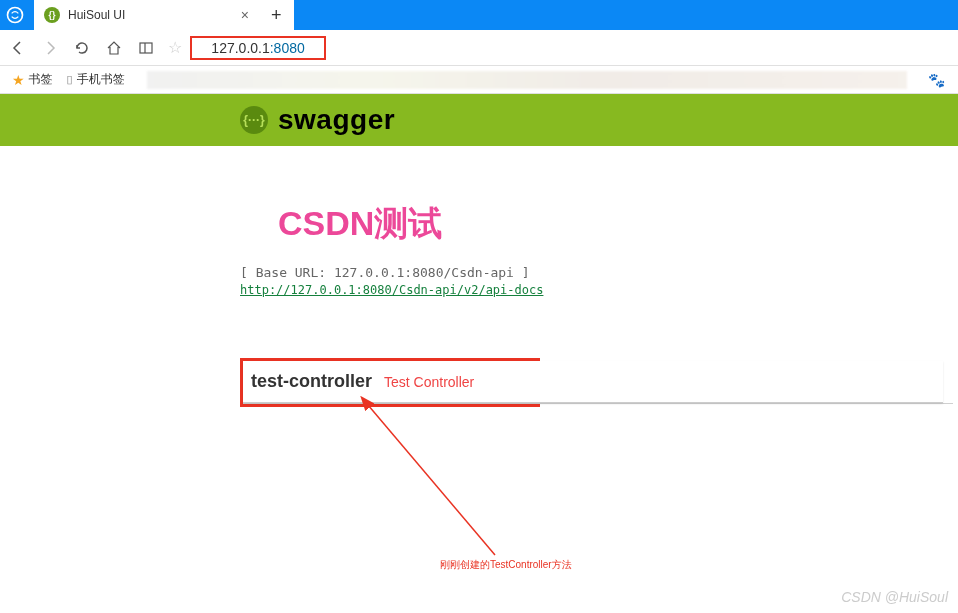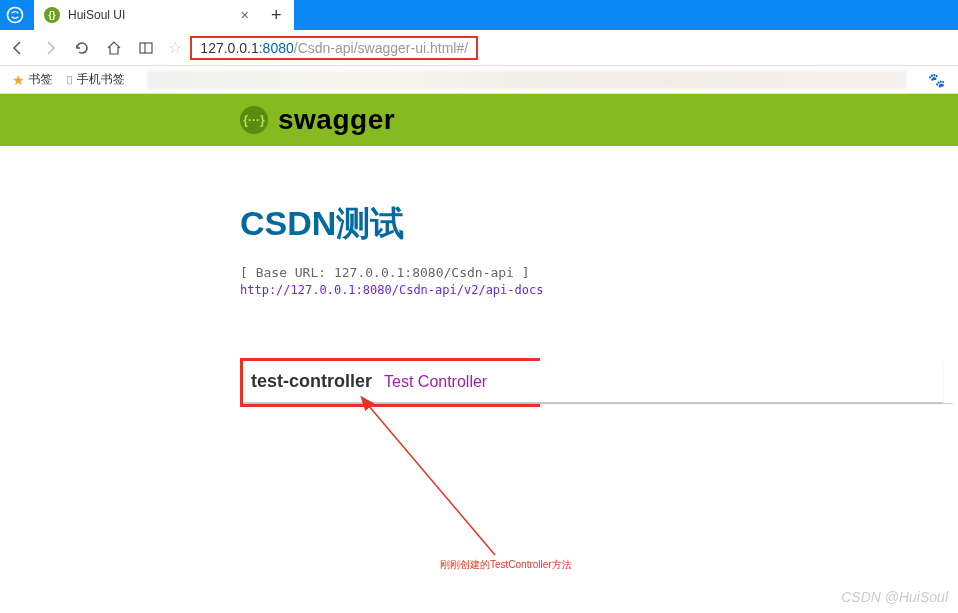--- a/index.html
+++ b/index.html
@@ -11,48 +11,48 @@
     .tab { background: #fff; height: 30px; display: flex; align-items: center; padding: 0 10px; gap: 8px; margin-left: 4px; width: 225px; position: relative; }
     .tab-favicon { width: 16px; height: 16px; border-radius: 50%; background: #6b9f1f; display: flex; align-items: center; justify-content: center; }
     .tab-favicon span { color: #fff; font-size: 9px; font-weight: bold; }
     .tab-title { font-size: 12px; color: #333; flex: 1; }
     .tab-close { color: #666; font-size: 14px; cursor: pointer; }
     .new-tab { color: #333; font-size: 18px; padding: 0 12px; background: #fff; height: 30px; display: flex; align-items: center; margin-left: 0; }
     
     .nav-bar { height: 36px; display: flex; align-items: center; padding: 0 8px; gap: 12px; border-bottom: 1px solid #e0e0e0; }
     .nav-btn { width: 20px; height: 20px; display: flex; align-items: center; justify-content: center; color: #555; cursor: pointer; }
     .url-bar { flex: 1; display: flex; align-items: center; gap: 8px; }
-    .url-box { border: 2px solid #e93323; padding: 2px 8px; display: flex; align-items: center; }
+    .url-box { border: 2px solid #e93323; padding: 2px 19px; display: flex; align-items: center; }
     .url-text { font-size: 14px; }
     .url-host { color: #333; }
     .url-port { color: #0369a1; }
     .url-path { color: #999; }
     .star-btn { color: #ccc; }
     
     .bookmark-bar { height: 28px; display: flex; align-items: center; padding: 0 12px; gap: 14px; border-bottom: 1px solid #e0e0e0; font-size: 12px; position: relative; }
     .bm-item { display: flex; align-items: center; gap: 4px; color: #333; }
     .bm-star { color: #f5a623; font-size: 14px; }
     .bm-phone { color: #888; font-size: 11px; }
     .blur-area { flex: 1; height: 18px; background: linear-gradient(90deg, #e8e8e8 0%, #f0f0e0 30%, #e8e0d8 60%, #f0e8e0 100%); filter: blur(1px); opacity: 0.6; margin: 0 8px; }
     .paw-icon { color: #2a7de0; font-size: 14px; }
     
     .swagger-header { background: #87b920; height: 52px; display: flex; align-items: center; padding-left: 240px; gap: 10px; }
     .swagger-logo { width: 28px; height: 28px; border-radius: 50%; background: #5a8a0f; display: flex; align-items: center; justify-content: center; color: #b8e05a; font-size: 12px; font-weight: bold; }
     .swagger-text { color: #000000; font-size: 28px; font-weight: bold; letter-spacing: 0.5px; }
     
     .content { padding: 55px 0 0 240px; }
-    .api-title { font-size: 34px; font-weight: bold; color: #0369a1; font-family: "Microsoft YaHei", sans-serif; }
+    .api-title { font-size: 34px; font-weight: bold; color: #ec4899; font-family: "Microsoft YaHei", sans-serif; margin-left: 38px; }
     .base-url { font-family: monospace; font-size: 13px; color: #666; margin-top: 18px; }
-    .docs-link { font-family: monospace; font-size: 12px; color: #6d28d9; margin-top: 2px; display: inline-block; }
+    .docs-link { font-family: monospace; font-size: 12px; color: #15803d; text-decoration: underline; margin-top: 2px; display: inline-block; }
     
     .controller-wrap { margin-top: 60px; }
     .controller-box { border: 3px solid #e93323; width: 300px; }
     .controller-row { background: #fff; border-bottom: 1px solid #ccc; padding: 10px 8px; display: flex; align-items: baseline; gap: 12px; box-shadow: 0 1px 2px rgba(0,0,0,0.1); width: 700px; }
     .controller-name { font-size: 18px; font-weight: bold; color: #333; }
-    .controller-desc { font-size: 16px; color: #a21caf; }
+    .controller-desc { font-size: 14px; color: #ef4444; }
     .controller-row-outer { border-bottom: 1px solid #d0d0d0; width: 710px; }
     
     .annotation { position: absolute; left: 440px; top: 558px; color: #e93323; font-size: 10px; font-family: "Microsoft YaHei", sans-serif; }
     .arrow-svg { position: absolute; left: 350px; top: 395px; pointer-events: none; }
     
     .watermark { position: absolute; right: 10px; bottom: 8px; color: #ccc; font-size: 14px; font-style: italic; }
   </style>
 </head>
 <body>
 
@@ -100,21 +100,20 @@
       <svg width="16" height="16" viewBox="0 0 16 16">
         <rect x="2" y="3" width="12" height="10" stroke="#555" stroke-width="1.2" fill="none"></rect>
         <line x1="7" y1="3" x2="7" y2="13" stroke="#555" stroke-width="1.2"></line>
       </svg>
     </div>
   <div class="url-bar">
     <span class="star-btn">☆</span>
     <div class="url-box">
       <span class="url-text url-host">127.0.0.1</span>
         <span class="url-text url-port">:8080</span>
-        <span class="url-text url-path">/Csdn-api/swagger-ui.html#/</span>
     </div>
   </div>
 </div>
 
 <div class="bookmark-bar">
   <div class="bm-item">
     <span class="bm-star">★</span>
     <span>书签</span>
   </div>
   <div class="bm-item">

